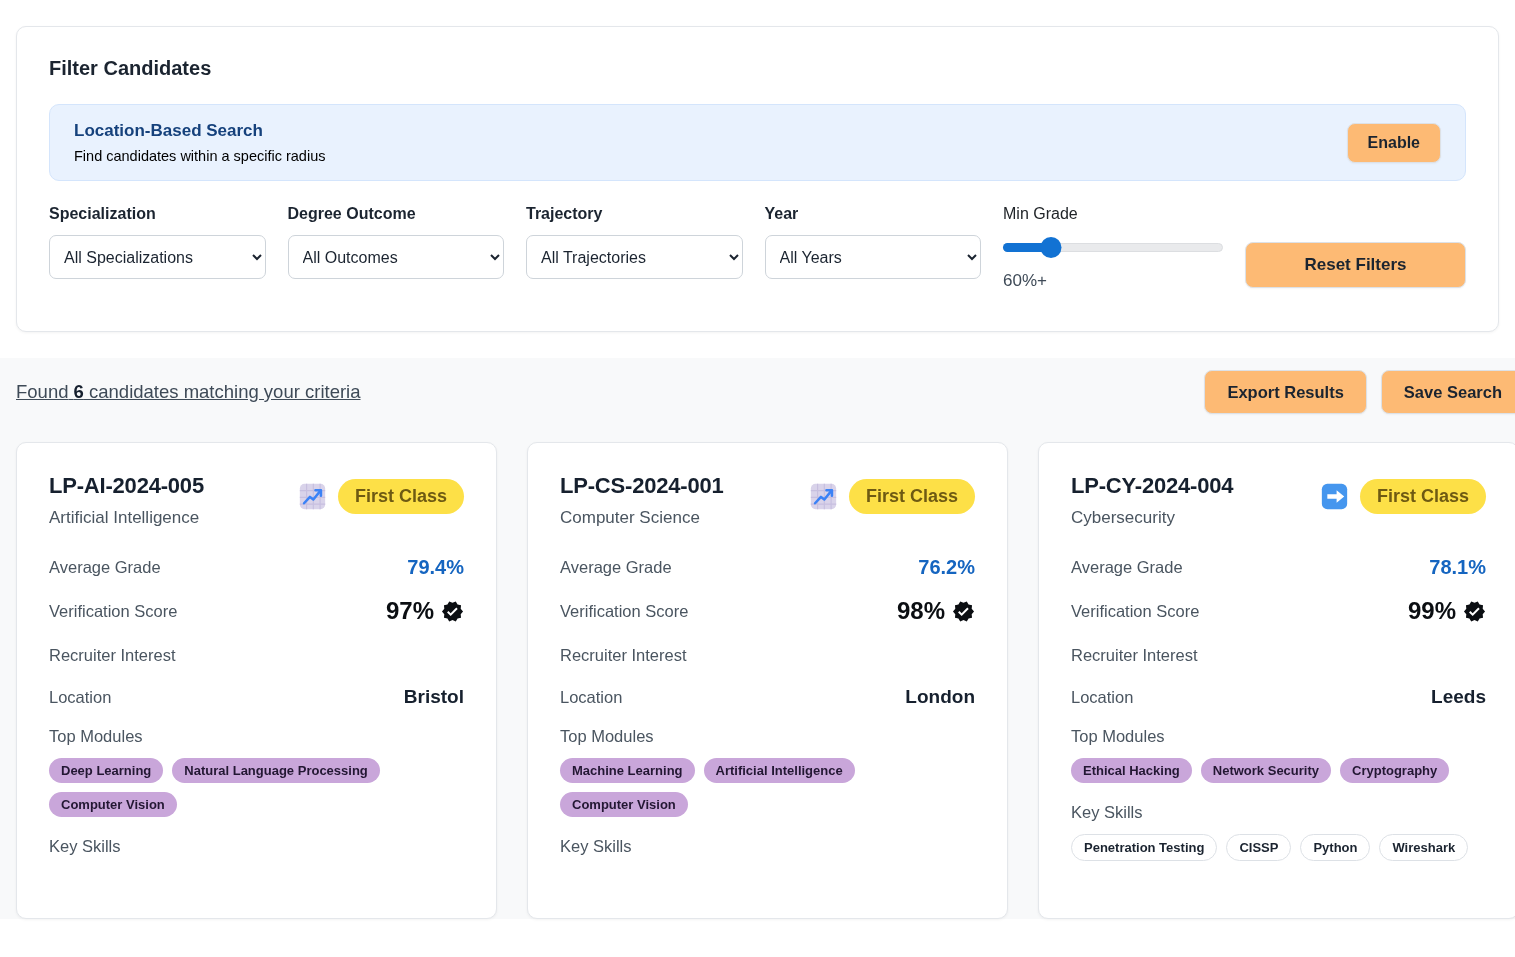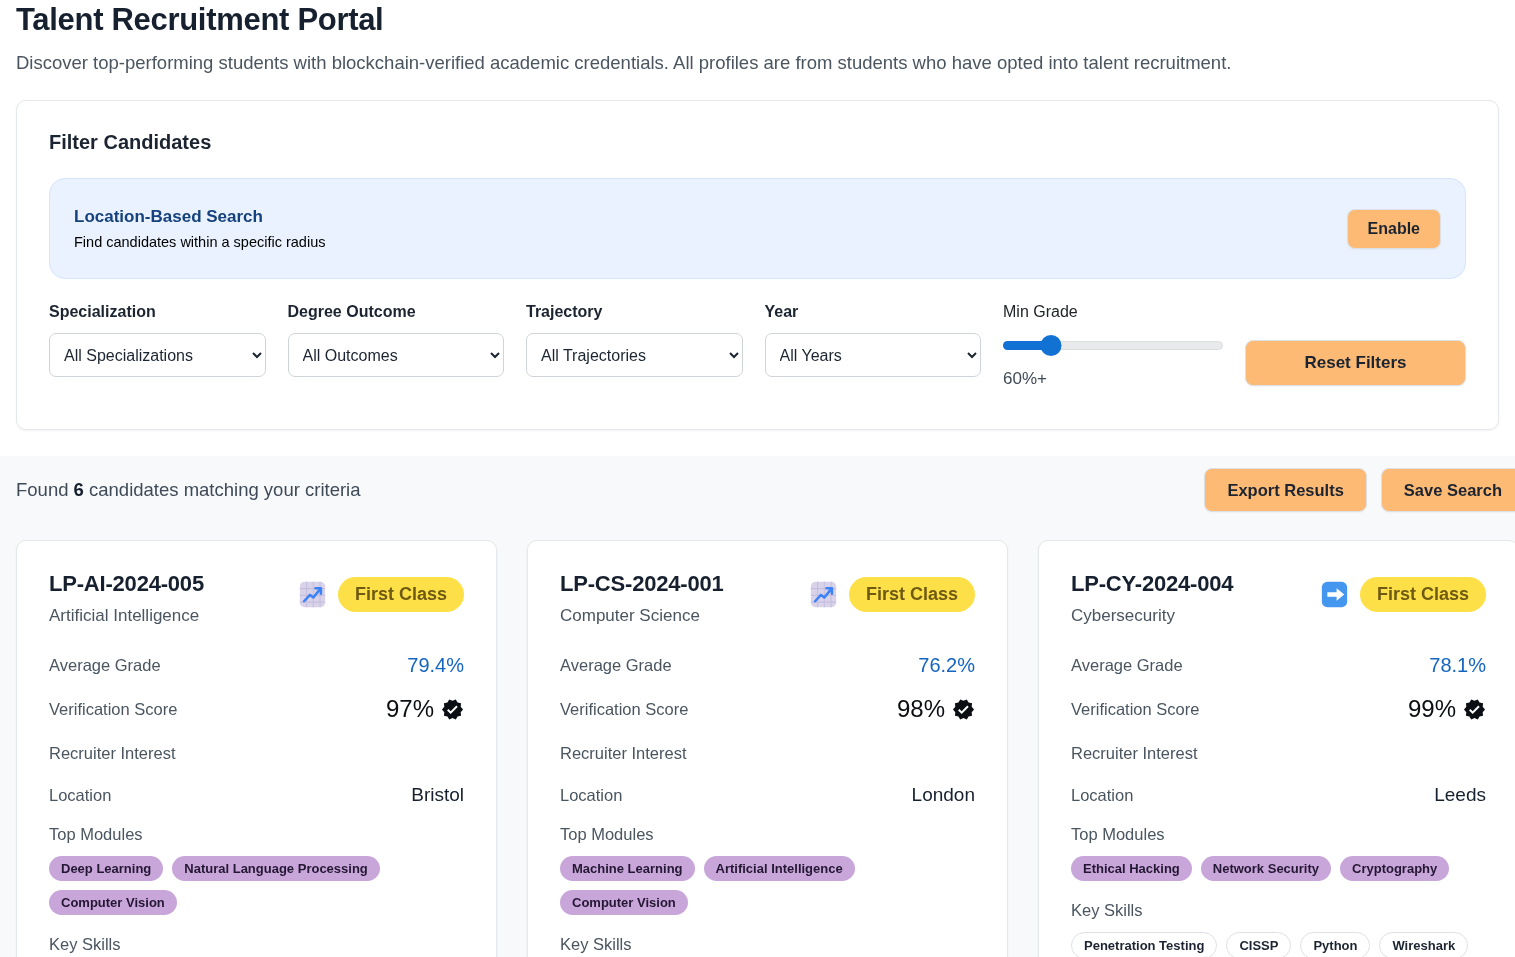--- a/index.html
+++ b/index.html
@@ -12,21 +12,21 @@
   .hdr { padding:2px 16px 0 16px; }
   .hdr h1 { font-size:31px; font-weight:700; color:#16202e; letter-spacing:-.3px; }
   .hdr .sub { margin-top:14px; font-size:18.5px; color:#4a5560; }
 
   
   .filter-card { margin:26px 16px 0 16px; background:#fff; border:1px solid #e4e7eb;
     border-radius:10px; box-shadow:0 1px 3px rgba(0,0,0,.05); padding:30px 32px 40px 32px; }
   .filter-card h2 { font-size:20px; font-weight:700; color:#1b2430; }
 
   .loc-banner { margin-top:24px; background:#e9f2fe; border:1px solid #d4e5fc;
-    border-radius:16px; padding:28px 24px; display:flex; align-items:center; justify-content:space-between; }
+    border-radius:10px; padding:16px 24px; display:flex; align-items:center; justify-content:space-between; }
   .loc-banner .t { font-size:17px; font-weight:700; color:#15417c; }
   .loc-banner .s { margin-top:7px; font-size:14.5px; color:#000000; }
   .btn { background:#fdba74; border:1px solid #dde1e6; border-radius:8px; font-family:inherit;
     font-size:16px; font-weight:600; color:#1b2430; cursor:pointer; box-shadow:0 1px 2px rgba(0,0,0,.04); }
   .enable-btn { padding:10px 20px; }
 
   .filter-row { margin-top:24px; display:flex; gap:22px; }
   .f-col { width:222px; }
   .f-col label { display:block; font-size:16px; font-weight:600; color:#1b2430; margin-bottom:12px; }
   .f-col select { width:100%; height:44px; border:1px solid #ced4da; border-radius:7px;
@@ -40,61 +40,57 @@
   .slider .thumb { position:absolute; top:0; width:21px; height:21px; border-radius:50%;
     background:#1272d3; transform:translateX(-50%); }
   .grade-val { margin-top:14px; font-size:17px; color:#3e4a57; }
 
   .reset-wrap { flex:1; display:flex; justify-content:flex-end; align-items:flex-start; }
   .reset-btn { margin-top:37px; width:221px; height:46px; font-size:17px; }
 
   
   .band { margin-top:26px; background:#f8f9fa; padding:12px 0 0 16px; min-height:520px; }
   .results-row { display:flex; align-items:center; justify-content:space-between; }
-  .found { font-size:18.5px; color:#3e4a57; }
+  .found { font-size:18.5px; color:#3e4a57;text-decoration:underline; }
   .found b { color:#16202e; font-weight:700; }
   .actions { display:flex; gap:14px; margin-right:-10px; flex:0 0 auto; }
   .actions .btn { height:44px; padding:0 22px; font-size:16.5px; white-space:nowrap; }
 
   .grid { margin-top:28px; display:grid; grid-template-columns:repeat(3,481px); gap:30px; width:1503px; }
 
   
   .card { background:#fff; border:1px solid #e4e7eb; border-radius:10px;
     box-shadow:0 1px 3px rgba(0,0,0,.05); padding:30px 32px; }
   .card-head { display:flex; justify-content:space-between; align-items:flex-start; }
   .card-id { font-size:22px; font-weight:700; color:#16202e; letter-spacing:-.2px; }
   .card-spec { margin-top:9px; font-size:17px; color:#4a5560; }
   .card-head-right { display:flex; align-items:center; gap:12px; padding-top:6px; }
   .trend-slot svg { display:block; }
   .badge-fc { background:#fde047; color:#6e5a13; font-size:18px; font-weight:600;
     padding:7px 17px; border-radius:999px; white-space:nowrap; }
 
   .stats { margin-top:27px; }
   .stat-row { display:flex; justify-content:space-between; align-items:center; min-height:24px; margin-bottom:18px; }
   .stat-label { font-size:16.5px; color:#4a5560; }
-  .stat-value { font-size:19px; font-weight:400; color:#16202e; }
+  .stat-value { font-size:19px; font-weight:700; color:#16202e; }
   .stat-value.grade { font-size:20px; color:#1565c0; }
   .stat-value.verif { display:flex; align-items:center; gap:7px; font-size:24px; color:#0b0e12; }
   .stat-value.verif svg { display:block; }
 
   .group-label { font-size:16.5px; color:#4a5560; margin:4px 0 12px 0; }
   .pills { display:flex; flex-wrap:wrap; gap:9px; margin-bottom:20px; }
   .pill { font-size:13px; font-weight:700; padding:5px 12px; border-radius:999px; white-space:nowrap; }
   .pill.module { background:#c9a6da; color:#231733; }
   .pill.skill { background:#fff; color:#1b2430; border:1px solid #dde1e6; }
 </style>
 </head>
 <body>
 
 <div class="page">
 
-  <header class="hdr">
-    <h1>Talent Recruitment Portal</h1>
-    <div class="sub">Discover top-performing students with blockchain-verified academic credentials. All profiles are from students who have opted into talent recruitment.</div>
-  </header>
 
   <section class="filter-card">
     <h2>Filter Candidates</h2>
 
     <div class="loc-banner">
       <div>
         <div class="t">Location-Based Search</div>
         <div class="s">Find candidates within a specific radius</div>
       </div>
       <button class="btn enable-btn">Enable</button>

